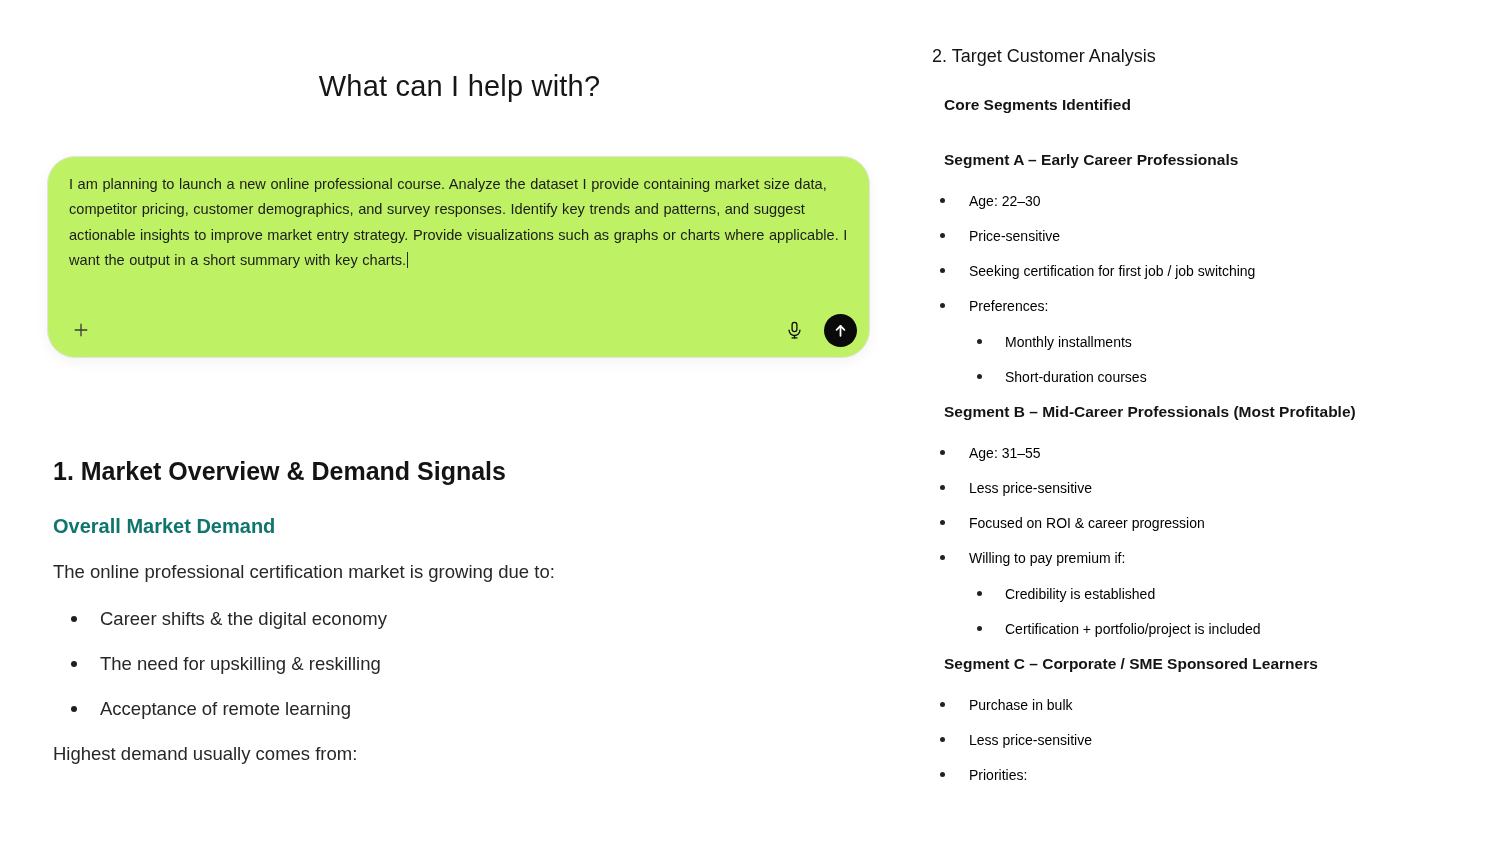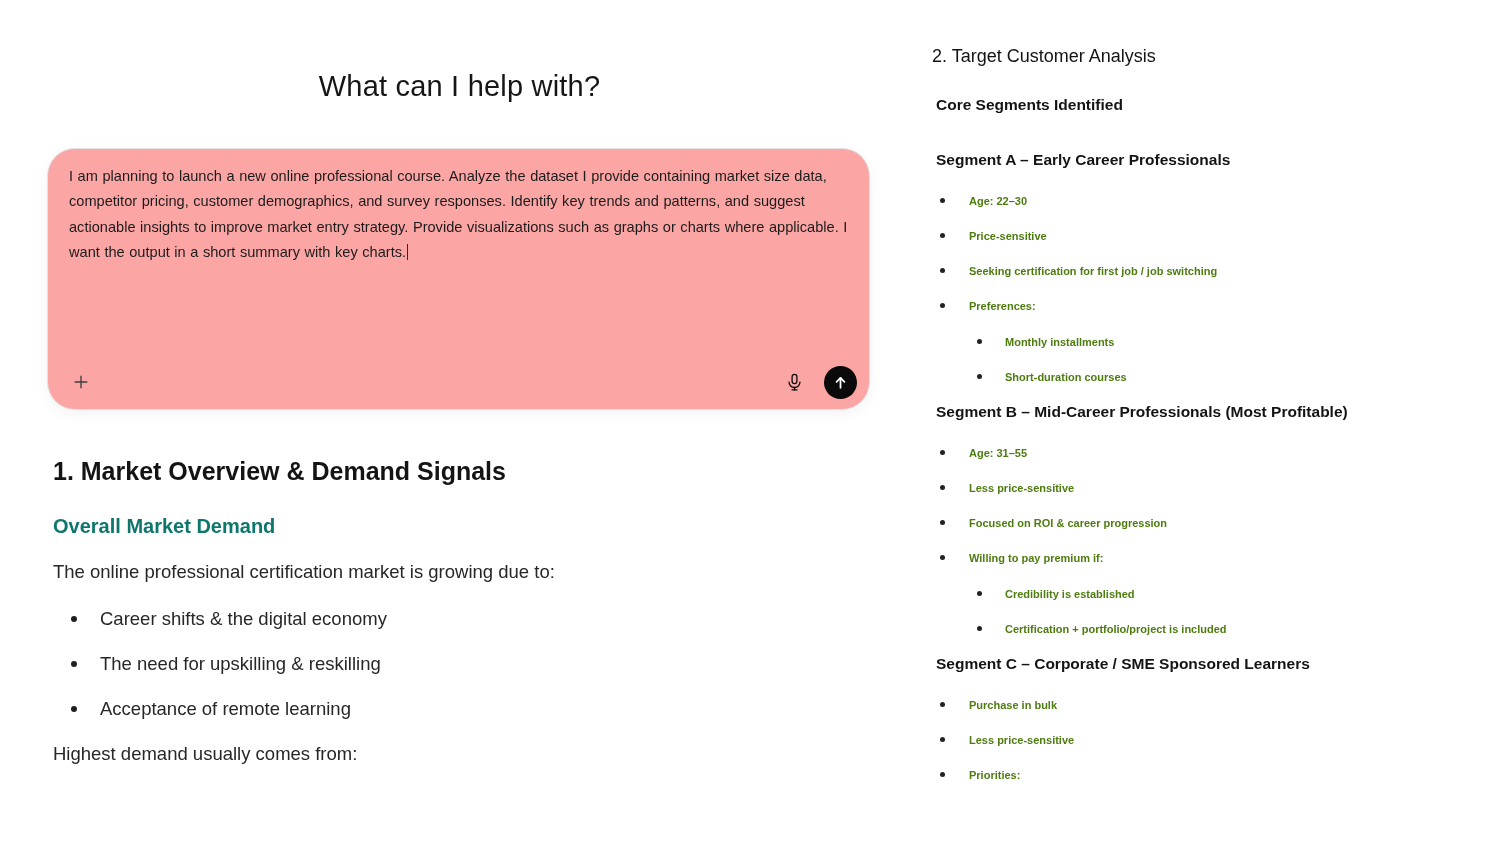--- a/index.html
+++ b/index.html
@@ -15,22 +15,22 @@
 
   
   .page-title {
     left: 47px; top: 67px; width: 825px;
     text-align: center;
     font-size: 29px; line-height: 38px; font-weight: 400;
     color: #161616;
     letter-spacing: 0.2px;
   }
   .composer {
-    left: 47px; top: 148px; width: 823px; height: 262px;
-    background: #fca5a5;
+    left: 47px; top: 156px; width: 823px; height: 202px;
+    background: #bef264;
     border: 1px solid #e3e3e3;
     border-radius: 28px;
     box-shadow: 0 4px 14px rgba(0,0,0,0.05);
   }
   .prompt {
     position: absolute; left: 21px; top: 15px; width: 782px;
     font-size: 14.6px; line-height: 25.4px; color: #1c1c1c;
     cursor: text;
     word-spacing: 0.5px;
   }
@@ -89,30 +89,29 @@
   .article-right {
     left: 932px; top: 45px; width: 548px; height: 769px;
     overflow: hidden;
   }
   .article-right h3 {
     font-size: 18px; line-height: 22px; font-weight: 400;
     color: #141414; margin: 0 0 28px;
   }
   .article-right h4 {
     font-size: 15.5px; line-height: 19px; font-weight: 700;
-    color: #141414; margin: 0 4px 22px;
+    color: #141414; margin: 0 12px 22px;
   }
   .article-right h4.first-sub { margin-bottom: 36px; }
   .article-right ul.blist { list-style: none; margin: 0 0 12px; padding: 0; }
   .article-right ul.blist.seg-a { margin-top: 17px; }
   .article-right li {
     position: relative; padding-left: 37px;
-    font-size: 11px; line-height: 20px; color: #4d7c0f;
+    font-size: 14px; line-height: 20px; color: #000000;
     margin-bottom: 15px;
-    font-weight: bold;
   }
   .article-right li::before {
     content: ""; position: absolute; left: 8px; top: 7px;
     width: 5px; height: 5px; border-radius: 50%; background: #222222;
   }
   .article-right ul.sub { list-style: none; margin: 16px 0 0; padding: 0; }
   .article-right ul.sub li { padding-left: 36px; }
   .article-right ul.sub li::before { left: 8px; }
 </style>
 </head>

